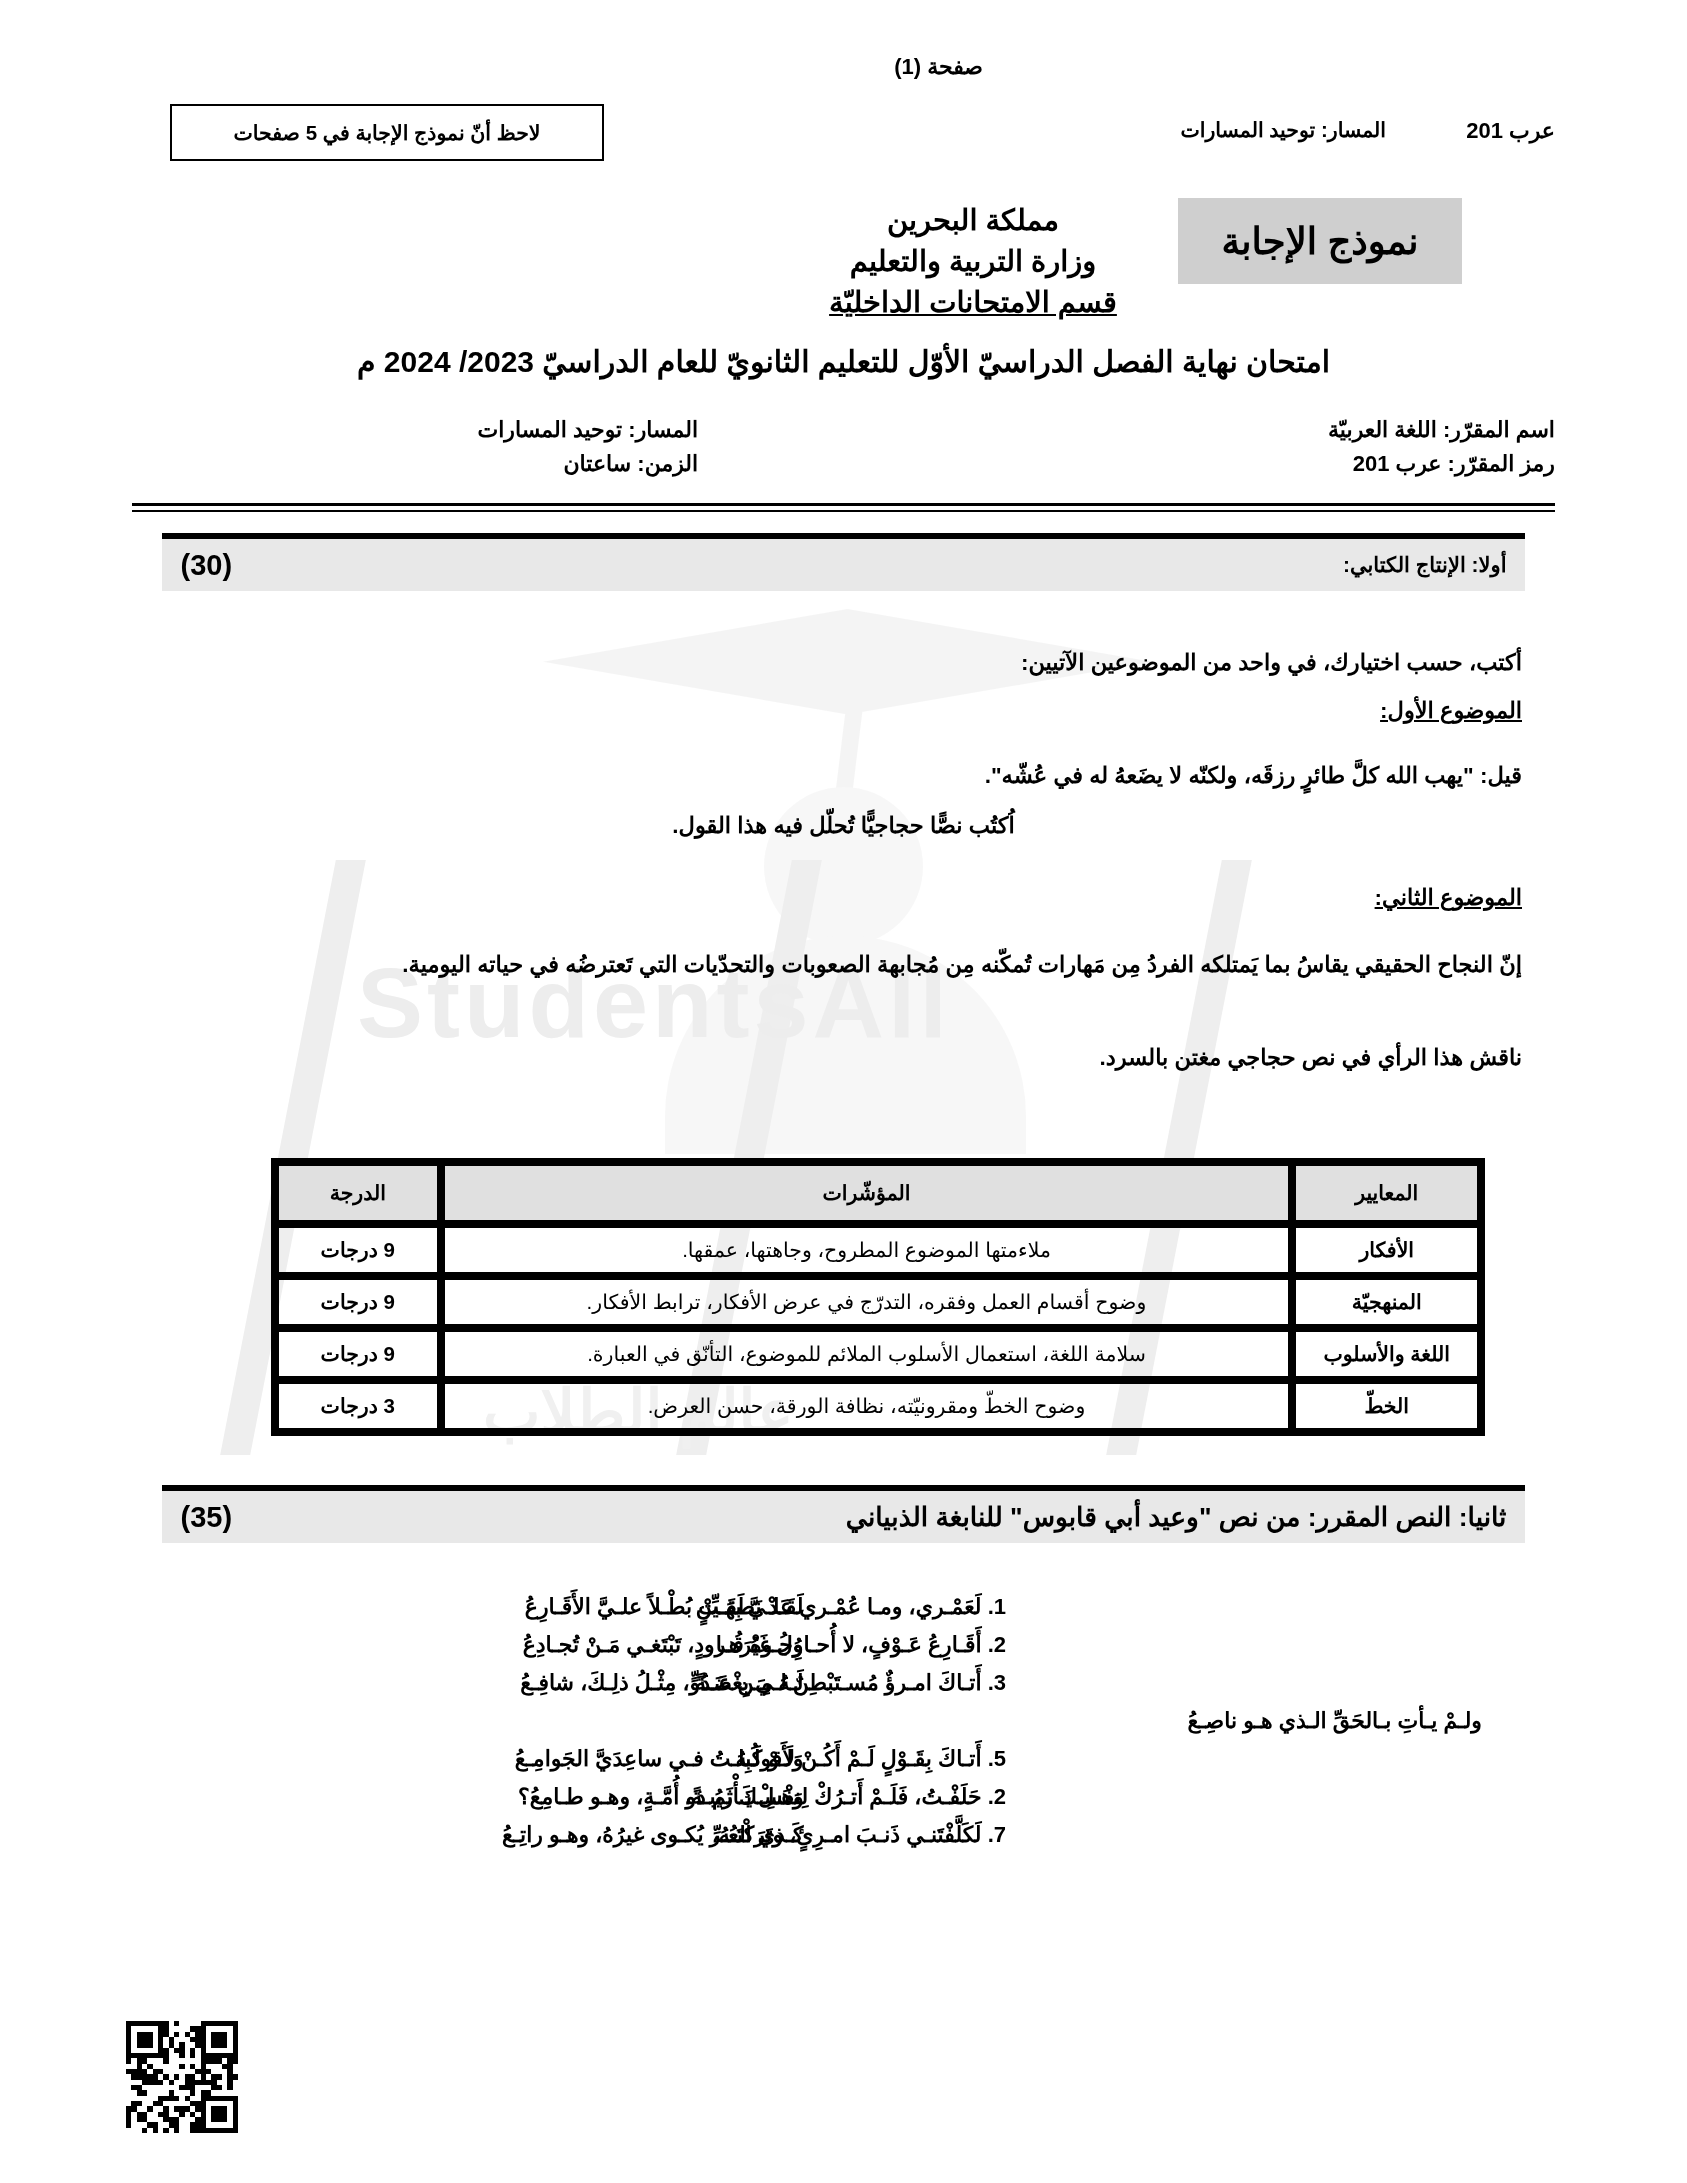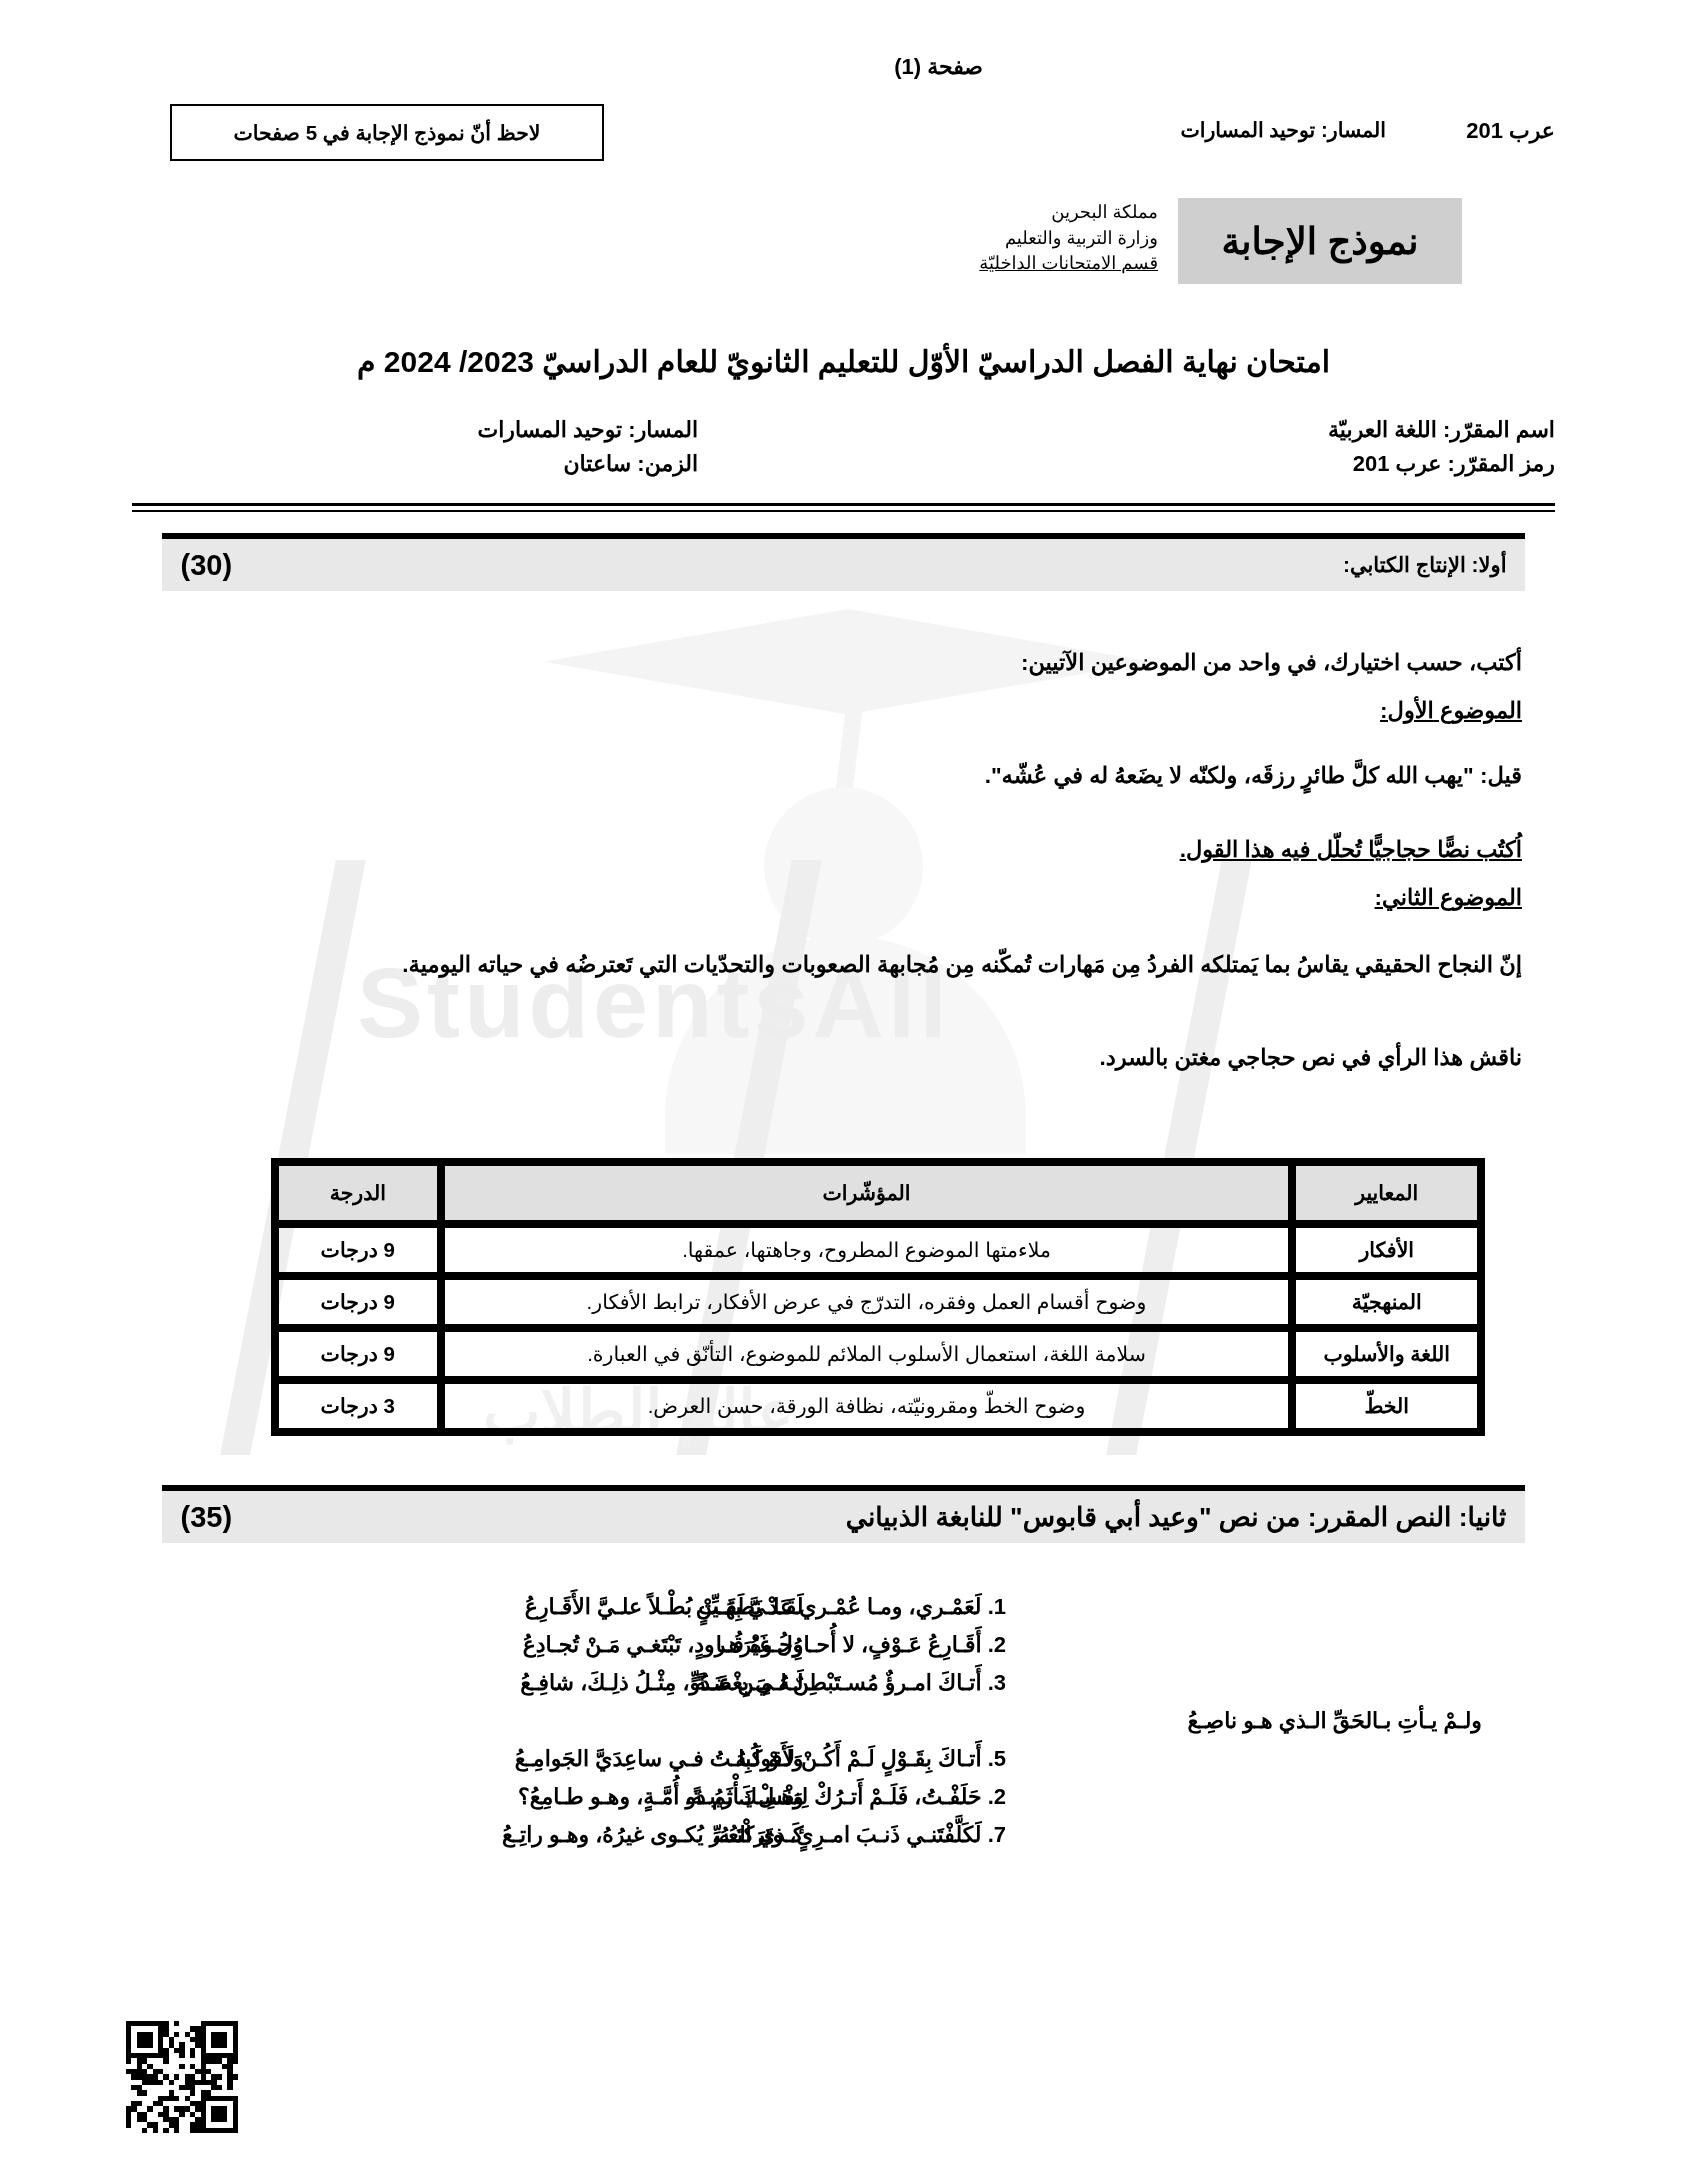--- a/index.html
+++ b/index.html
@@ -143,24 +143,24 @@
     font-size: 20.5px;
     font-weight: bold;
   }
 
   
   .ministry {
     position: absolute;
     top: 200px;
     right: 529px;
     width: 370px;
-    text-align: right;
-    font-family: "Liberation Sans", sans-serif;
-    font-size: 18px;
-    font-weight: normal;
+    text-align: center;
+    font-family: "Liberation Sans", sans-serif;
+    font-size: 29px;
+    font-weight: bold;
     line-height: 1.42;
   }
   .ministry .dept { text-decoration: underline; }
 
   .answer-key-box {
     position: absolute;
     top: 198px;
     right: 225px;
     width: 284px;
     height: 86px;
@@ -244,21 +244,21 @@
     font-size: 22.5px;
     font-weight: bold;
     text-align: right;
     line-height: 1.6;
   }
   .u { text-decoration: underline; }
 
   #instr       { top: 645px; }
   #topic1-lbl  { top: 693px; }
   #quote       { top: 758px; }
-  #quote-task  { top: 832px; text-align: right; text-decoration: underline; }
+  #quote-task  { top: 808px; text-align: center; }
   #topic2-lbl  { top: 880px; }
   #topic2-p1   { top: 947px; text-align: justify; text-align-last: right; }
   #topic2-p2   { top: 1040px; }
 
   
   .rubric {
     position: absolute;
     top: 1158px;
     right: 202px;
     width: 1214px;

